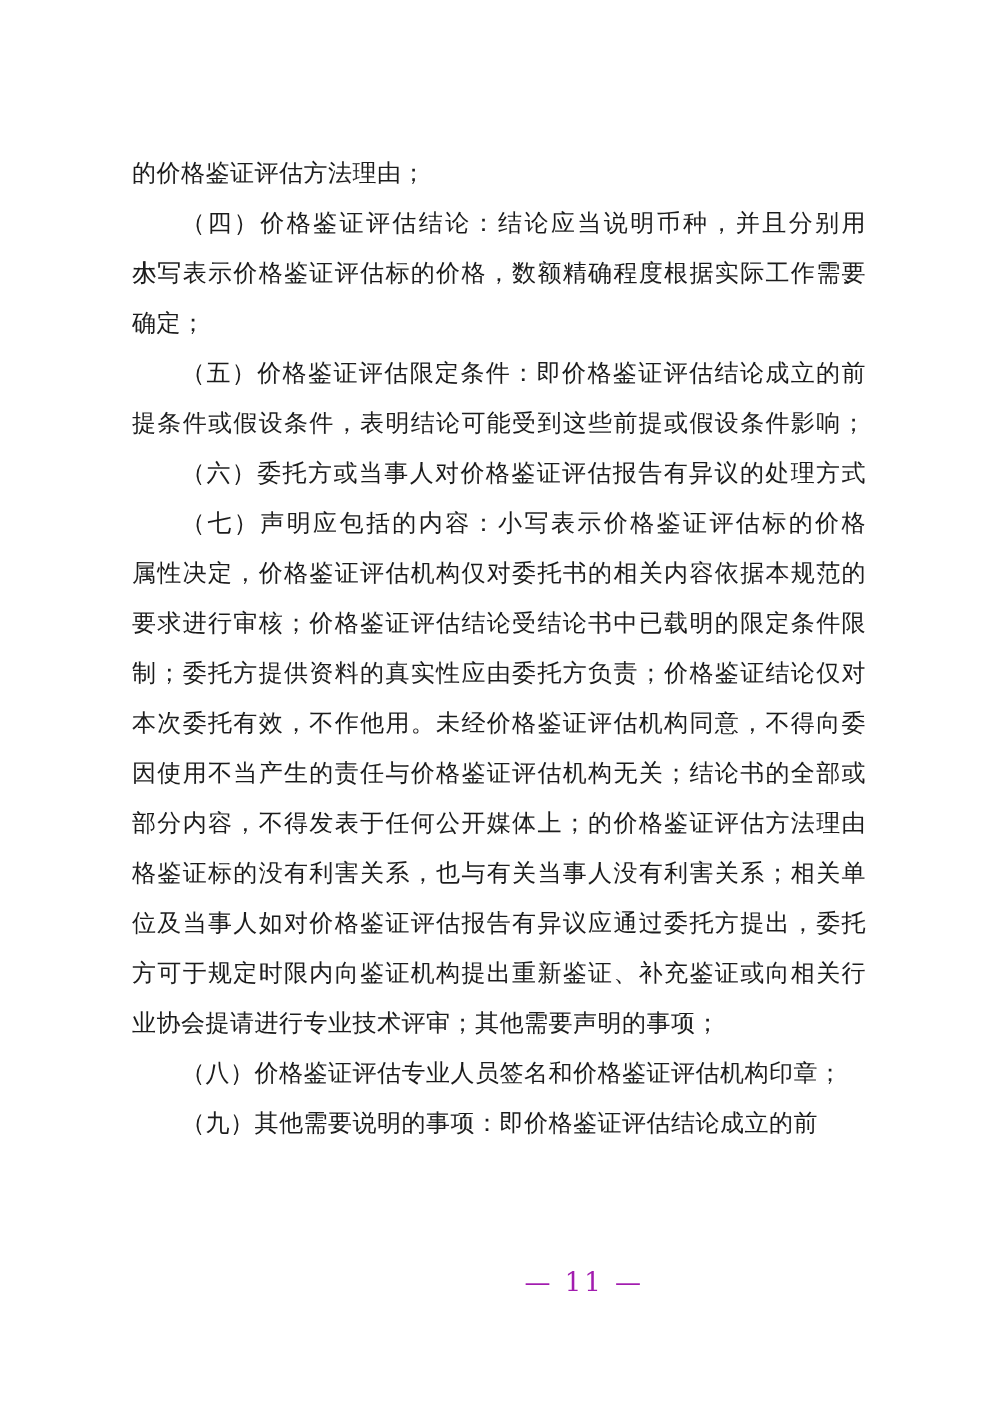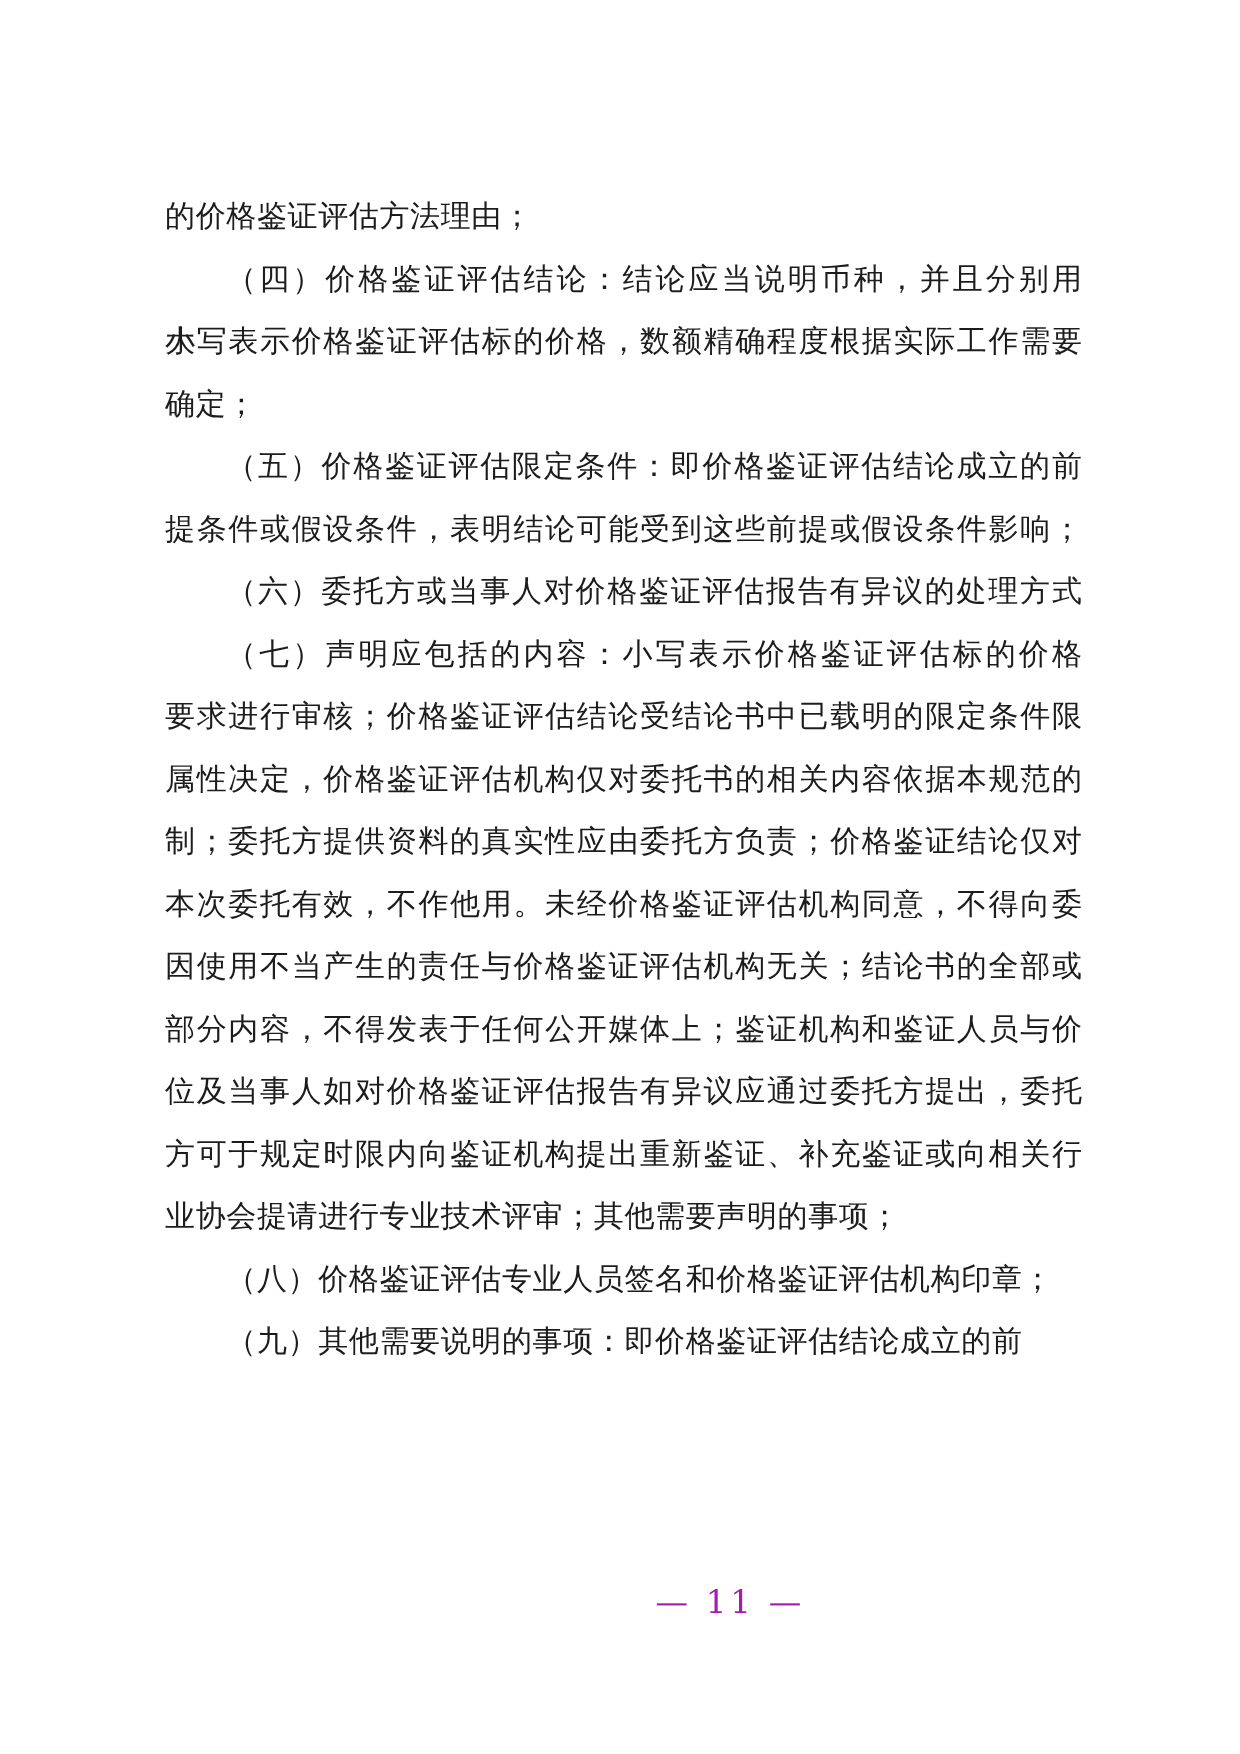--- a/index.html
+++ b/index.html
@@ -62,26 +62,27 @@
 
   <div class="text-block">
     <div class="line">的价格鉴证评估方法理由；</div>
     <div class="line indent fill">（四）价格鉴证评估结论：结论应当说明币种，并且分别用大、</div>
     <div class="line fill">小写表示价格鉴证评估标的价格，数额精确程度根据实际工作需要</div>
     <div class="line">确定；</div>
     <div class="line indent fill">（五）价格鉴证评估限定条件：即价格鉴证评估结论成立的前</div>
     <div class="line fill">提条件或假设条件，表明结论可能受到这些前提或假设条件影响；</div>
     <div class="line indent fill">（六）委托方或当事人对价格鉴证评估报告有异议的处理方式</div>
     <div class="line indent fill">（七）声明应包括的内容：小写表示价格鉴证评估标的价格</div>
+    <div class="line fill">属性决定，价格鉴证评估机构仅对委托书的相关内容依据本规范的</div>
     <div class="line fill">要求进行审核；价格鉴证评估结论受结论书中已载明的限定条件限</div>
-    <div class="line fill">属性决定，价格鉴证评估机构仅对委托书的相关内容依据本规范的</div>
     <div class="line fill">制；委托方提供资料的真实性应由委托方负责；价格鉴证结论仅对</div>
     <div class="line fill">本次委托有效，不作他用。未经价格鉴证评估机构同意，不得向委</div>
     <div class="line fill">因使用不当产生的责任与价格鉴证评估机构无关；结论书的全部或</div>
-    <div class="line fill">部分内容，不得发表于任何公开媒体上；鉴证机构和鉴证人员与价</div>
+    <div class="line fill">部分内容，不得发表于任何公开媒体上；的价格鉴证评估方法理由</div>
+    <div class="line fill">格鉴证标的没有利害关系，也与有关当事人没有利害关系；相关单</div>
     <div class="line fill">位及当事人如对价格鉴证评估报告有异议应通过委托方提出，委托</div>
     <div class="line fill">方可于规定时限内向鉴证机构提出重新鉴证、补充鉴证或向相关行</div>
     <div class="line">业协会提请进行专业技术评审；其他需要声明的事项；</div>
     <div class="line indent">（八）价格鉴证评估专业人员签名和价格鉴证评估机构印章；</div>
     <div class="line indent">（九）其他需要说明的事项：即价格鉴证评估结论成立的前</div>
   </div>
 
   <div class="page-number">— 11 —</div>
 
 </div>

